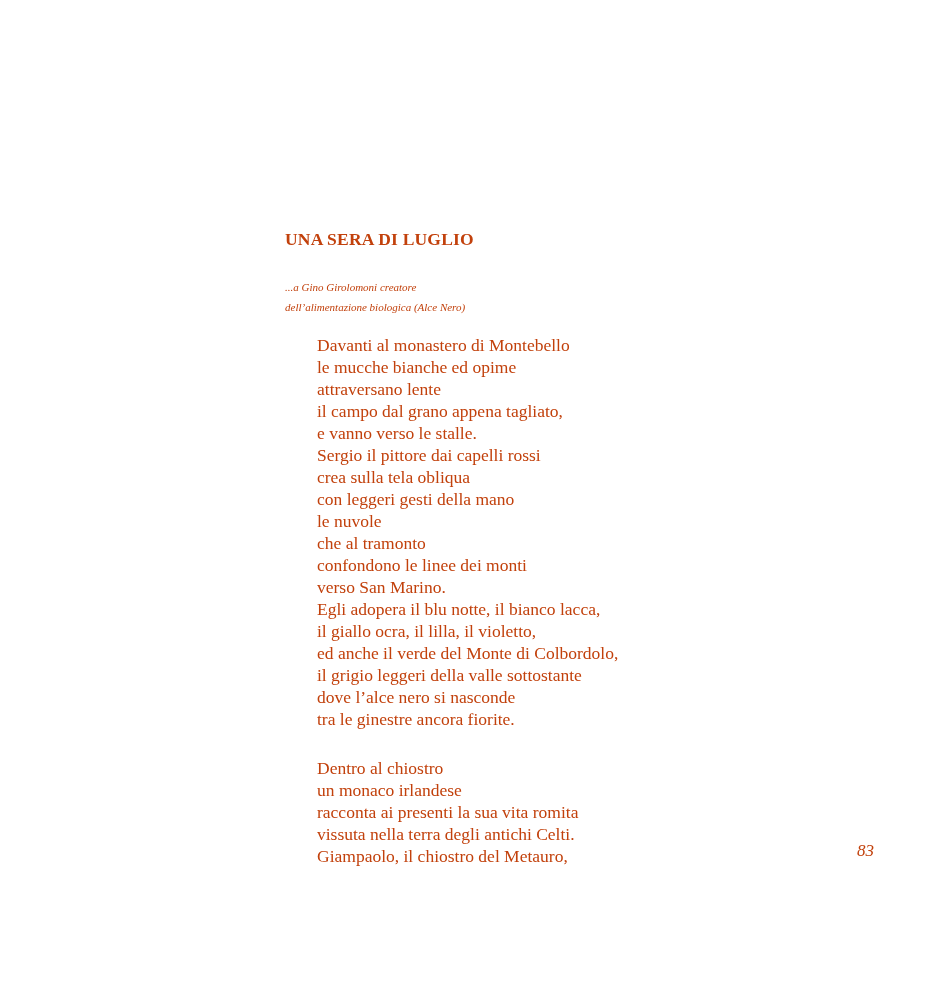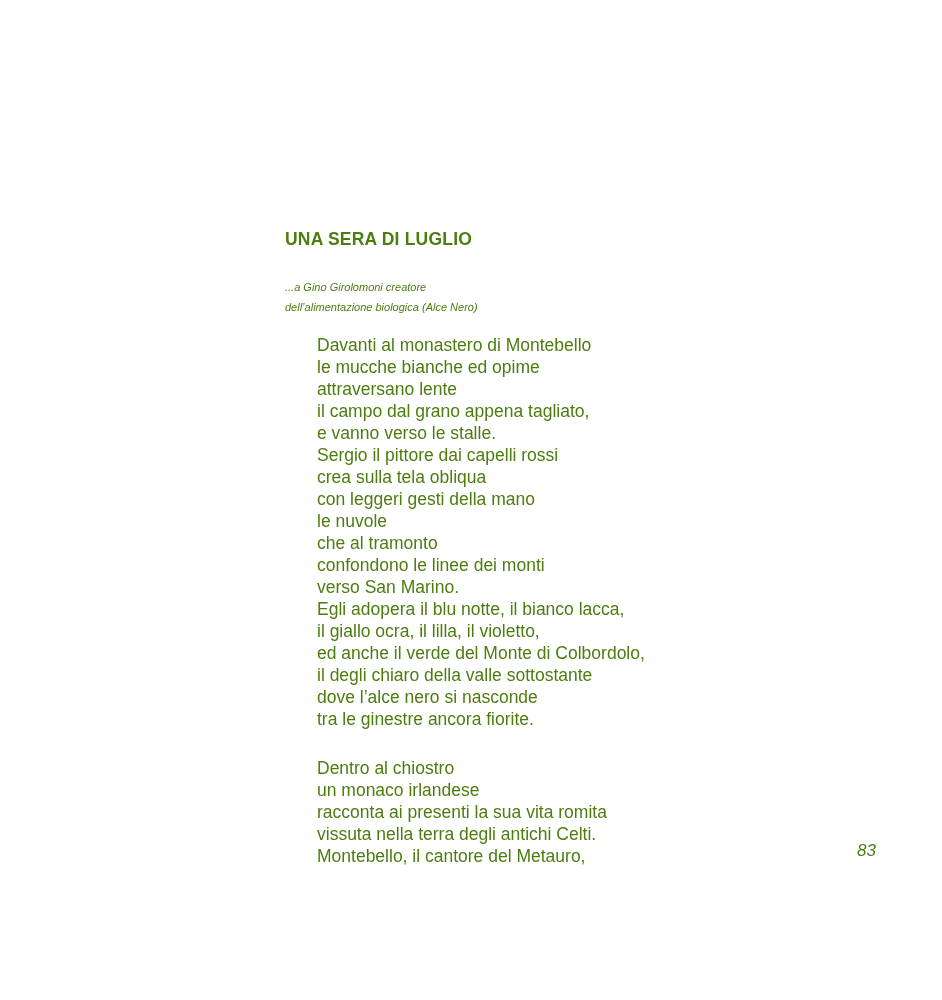--- a/index.html
+++ b/index.html
@@ -6,22 +6,22 @@
     margin: 0;
     padding: 0;
     background: #ffffff;
   }
   .page {
     position: relative;
     width: 942px;
     height: 1000px;
     background: #ffffff;
     overflow: hidden;
-    font-family: Liberation Sans, sans-serif;
-    color: #4d7c0f;
+    font-family: Liberation Serif, serif;
+    color: #c2410c;
   }
   .poem-title {
     position: absolute;
     left: 285px;
     top: 228px;
     margin: 0;
     font-size: 17.5px;
     line-height: 22px;
     font-weight: bold;
     letter-spacing: 0.2px;
@@ -81,28 +81,28 @@
       <div class="line">Sergio il pittore dai capelli rossi</div>
       <div class="line">crea sulla tela obliqua</div>
       <div class="line">con leggeri gesti della mano</div>
       <div class="line">le nuvole</div>
       <div class="line">che al tramonto</div>
       <div class="line">confondono le linee dei monti</div>
       <div class="line">verso San Marino.</div>
       <div class="line">Egli adopera il blu notte, il bianco lacca,</div>
       <div class="line">il giallo ocra, il lilla, il violetto,</div>
       <div class="line">ed anche il verde del Monte di Colbordolo,</div>
-      <div class="line">il degli chiaro della valle sottostante</div>
+      <div class="line">il grigio leggeri della valle sottostante</div>
       <div class="line">dove l’alce nero si nasconde</div>
       <div class="line">tra le ginestre ancora fiorite.</div>
     </div>
 
   <div class="stanza stanza-2">
       <div class="line">Dentro al chiostro</div>
       <div class="line">un monaco irlandese</div>
       <div class="line">racconta ai presenti la sua vita romita</div>
       <div class="line">vissuta nella terra degli antichi Celti.</div>
-      <div class="line">Montebello, il cantore del Metauro,</div>
+      <div class="line">Giampaolo, il chiostro del Metauro,</div>
     </div>
 
   <div class="page-number">83</div>
 
 </div>
 
 </body></html>

